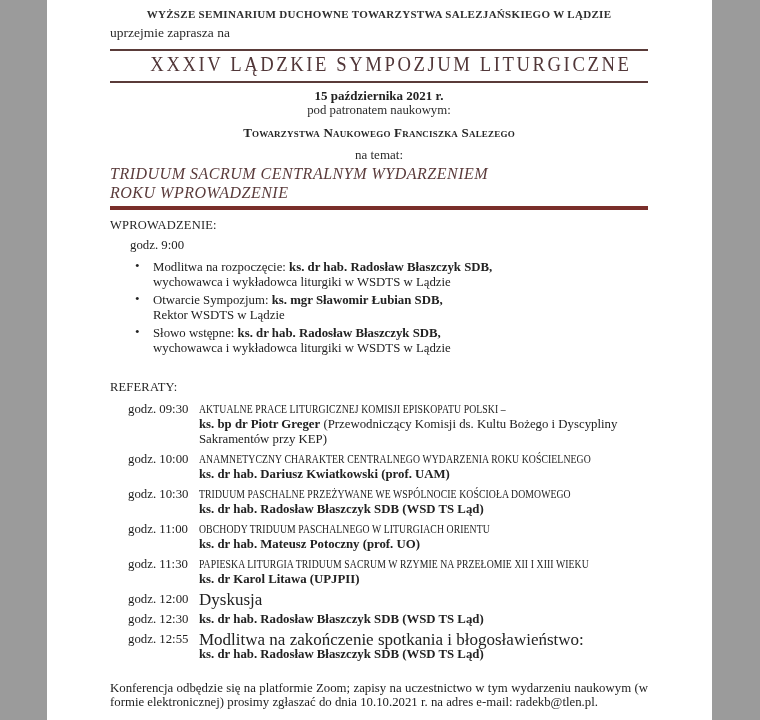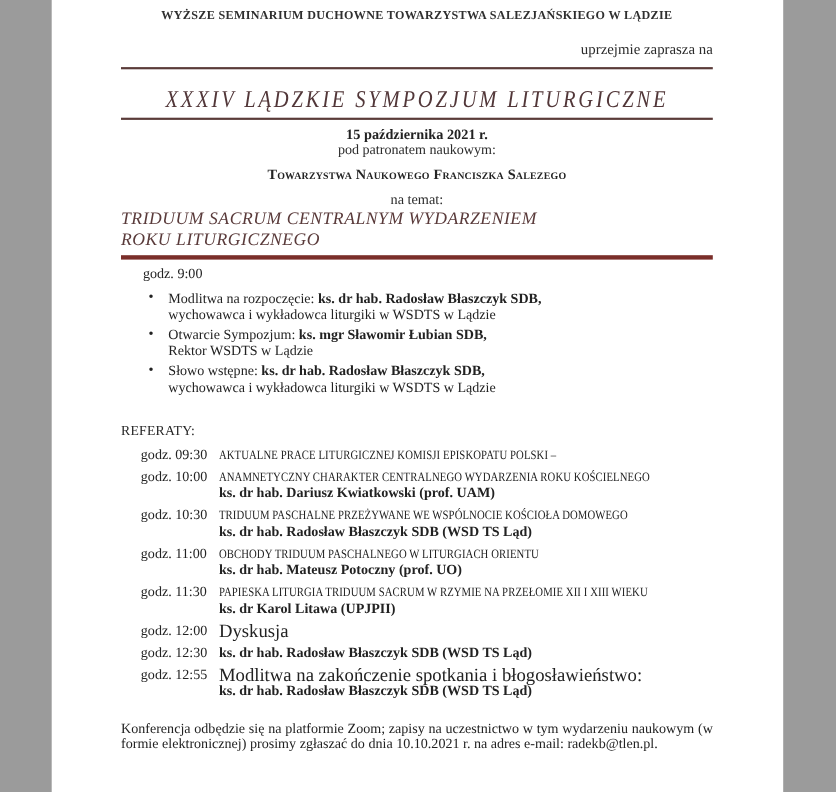--- a/index.html
+++ b/index.html
@@ -20,32 +20,31 @@
   }
   .org-line {
     text-align: center;
     font-weight: bold;
     font-size: 11px;
     letter-spacing: 0.3px;
     color: #2f2f2f;
     line-height: 13px;
   }
   .invite-line {
-    text-align: right;
+    text-align: left;
     font-size: 13.5px;
     line-height: 16px;
-    margin-top: 16px;
+    margin-top: 4px;
     color: #2b2b2b;
   }
   .title-box {
     margin-top: 8px;
     border-top: 2px solid #5a3b39;
     border-bottom: 2px solid #5a3b39;
-    padding: 14px 0 5px 0;
-    font-style: italic;
+    padding: 0 0 5px 0;
   }
   .main-title {
     text-align: center;
     font-size: 22px;
     line-height: 25px;
     letter-spacing: 3px;
     color: #523739;
     white-space: nowrap;
     transform: scaleX(0.85);
     transform-origin: 50% 50%;
@@ -176,24 +175,25 @@
 
   <div class="title-box">
     <div class="main-title">XXXIV LĄDZKIE SYMPOZJUM LITURGICZNE</div>
   </div>
 
   <div class="date-line">15 października 2021 r.</div>
   <div class="patronage-label">pod patronatem naukowym:</div>
   <div class="patron-line">Towarzystwa Naukowego Franciszka Salezego</div>
   <div class="topic-label">na temat:</div>
   <div class="topic-line first">TRIDUUM SACRUM CENTRALNYM WYDARZENIEM</div>
-  <div class="topic-line">ROKU LITURGICZNEGO</div>
+  <div class="topic-line">ROKU WPROWADZENIE</div>
 
   <div class="thick-rule"></div>
 
+  <div class="section-heading intro-heading">WPROWADZENIE:</div>
   <div class="intro-time">godz. 9:00</div>
 
   <ul class="intro-list">
     <li class="intro-item">
       <span class="bullet">•</span><span>Modlitwa na rozpoczęcie: </span><b>ks. dr hab. Radosław Błaszczyk SDB,</b><br>
       <span>wychowawca i wykładowca liturgiki w WSDTS w Lądzie</span>
     </li>
     <li class="intro-item">
       <span class="bullet">•</span><span>Otwarcie Sympozjum: </span><b>ks. mgr Sławomir Łubian SDB,</b><br>
       <span>Rektor WSDTS w Lądzie</span>
@@ -203,20 +203,21 @@
       <span>wychowawca i wykładowca liturgiki w WSDTS w Lądzie</span>
     </li>
   </ul>
 
   <div class="section-heading referaty-heading">REFERATY:</div>
 
   <div class="ref-row first">
     <div class="ref-time">godz. 09:30</div>
     <div class="ref-body">
       <div class="ref-title caps">AKTUALNE PRACE LITURGICZNEJ KOMISJI EPISKOPATU POLSKI –</div>
+      <div class="ref-speaker"><b>ks.  bp dr Piotr Greger</b><span> (Przewodniczący Komisji ds. Kultu Bożego i Dyscypliny Sakramentów przy KEP)</span></div>
     </div>
   </div>
 
   <div class="ref-row">
     <div class="ref-time">godz. 10:00</div>
     <div class="ref-body">
       <div class="ref-title caps">ANAMNETYCZNY CHARAKTER CENTRALNEGO WYDARZENIA ROKU KOŚCIELNEGO</div>
       <div class="ref-speaker"><b>ks. dr hab.  Dariusz Kwiatkowski (prof. UAM)</b><span></span></div>
     </div>
   </div>

